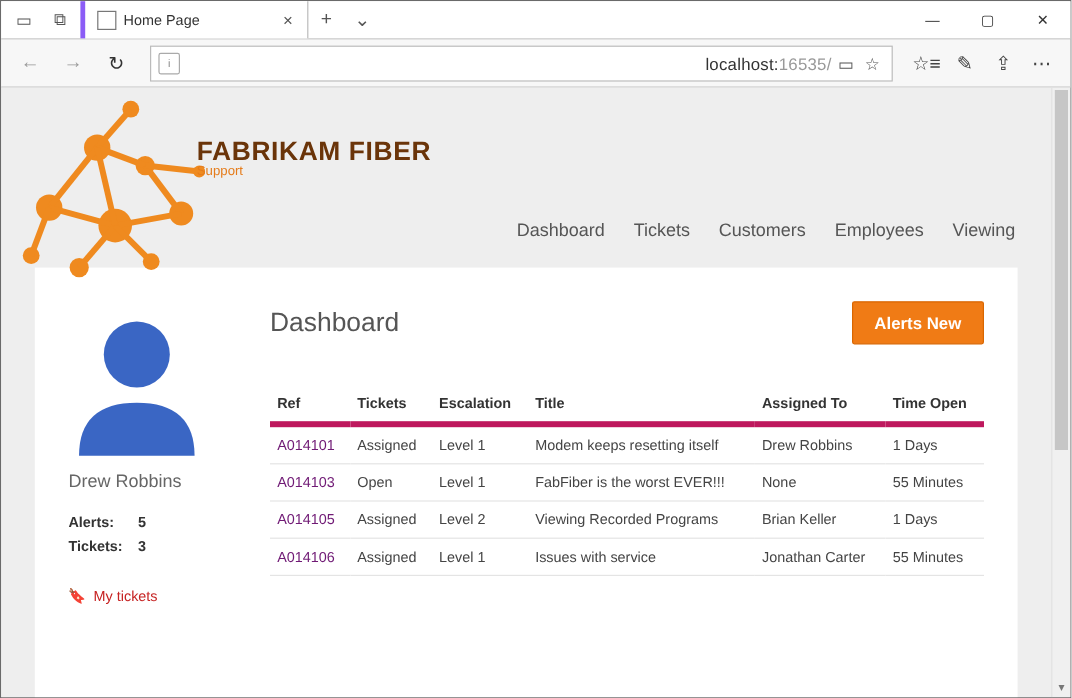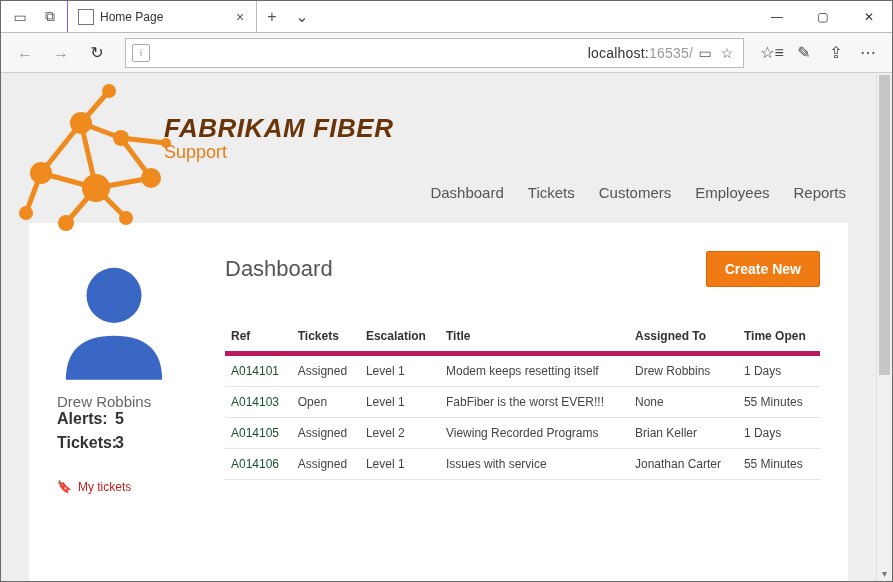--- a/index.html
+++ b/index.html
@@ -3,21 +3,21 @@
 <meta charset="utf-8">
 <style>
 * { box-sizing: border-box; margin: 0; padding: 0; }
 body { font-family: "Segoe UI", Tahoma, sans-serif; background: #fff; font-size: 13px; color: #333; }
 
 
 .browser-chrome { border: 1px solid #6a6a6a; width: 893px; height: 582px; display: flex; flex-direction: column; background: #fff; }
 .titlebar { height: 32px; background: #fff; display: flex; align-items: stretch; border-bottom: 1px solid #bbb; }
 .titlebar-left { display: flex; align-items: center; padding: 0 0 0 4px; }
 .tb-btn { width: 30px; height: 31px; display: flex; align-items: center; justify-content: center; color: #555; font-size: 14px; }
-.tab { display: flex; align-items: center; border-right: 1px solid #bbb; border-left: 1px solid #8b5cf6; padding: 0 8px 0 10px; height: 31px; min-width: 190px; position: relative; background: #fff; margin-left: 2px; }
+.tab { display: flex; align-items: center; border-right: 1px solid #bbb; border-left: 4px solid #8b5cf6; padding: 0 8px 0 10px; height: 31px; min-width: 190px; position: relative; background: #fff; margin-left: 2px; }
 .tab-icon { width: 16px; height: 16px; border: 1px solid #777; margin-right: 6px; }
 .tab-title { font-size: 12px; color: #333; flex: 1; }
 .tab-close { width: 16px; text-align: center; color: #555; font-size: 14px; }
 .newtab, .tabdrop { width: 30px; display: flex; align-items: center; justify-content: center; color: #555; font-size: 16px; }
 .titlebar-spacer { flex: 1; }
 .win-controls { display: flex; }
 .win-btn { width: 46px; height: 31px; display: flex; align-items: center; justify-content: center; font-size: 12px; color: #333; }
 
 .toolbar { height: 40px; background: #f7f7f7; display: flex; align-items: center; padding: 0 8px; gap: 4px; border-bottom: 1px solid #ccc; }
 .nav-btn { width: 32px; height: 32px; display: flex; align-items: center; justify-content: center; color: #999; font-size: 16px; }
@@ -32,49 +32,49 @@
 .scrollbar { width: 16px; background: #f0f0f0; border-left: 1px solid #e0e0e0; position: relative; }
 .scrollbar-thumb { position: absolute; left: 2px; right: 2px; top: 2px; height: 300px; background: #c6c6c6; border-radius: 0; }
 .scrollbar-arrow { position: absolute; left:0; right:0; bottom:0; height:16px; display:flex; align-items:center; justify-content:center; font-size:10px; color:#777; }
 
 .page { flex: 1; background: #eee; overflow: hidden; position: relative; }
 
 
 .fab-header { height: 150px; position: relative; }
 .logo { position: absolute; left: 10px; top: 10px; width: 160px; height: 145px; }
 .brand { position: absolute; left: 163px; top: 40px; }
-.brand-title { font-size: 26px; font-weight: 600; color: #6a3409; letter-spacing: .5px; font-style: italic; }
-.brand-sub { font-size: 18px; color: #e57c1b; margin-top: -2px; }
+.brand-title { font-size: 22px; font-weight: 600; color: #6a3409; letter-spacing: .5px; }
+.brand-sub { font-size: 11px; color: #e57c1b; margin-top: -2px; }
 .topnav { position: absolute; right: 30px; bottom: 22px; display: flex; gap: 24px; }
 .topnav a { color: #555; font-size: 15px; text-decoration: none; }
 
 
 .card { background: #fff; margin: 0 28px; padding: 28px 28px 0 28px; min-height: 430px; }
 .cols { display: flex; gap: 28px; }
 .sidebar { width: 140px; }
 .main { flex: 1; }
 
 .h-profile { font-size: 22px; color: #888; font-weight: 400; margin-bottom: 24px; }
 .h-dash { font-size: 22px; color: #555; font-weight: 400; }
 .dash-head { display: flex; align-items: center; justify-content: space-between; margin-bottom: 34px; }
 .btn-create { background: #f07b15; color: #fff; border: 1px solid #d96600; padding: 9px 18px; font-size: 14px; font-weight: 600; border-radius: 2px; }
 
 .avatar { width: 114px; height: 130px; background: #fff; border: 1px solid #fff; display: flex; align-items: center; justify-content: center; }
 .avatar svg { width: 114px; height: 130px; }
 .pname { font-size: 15px; color: #666; margin-top: 12px; }
-.stats { font-size: 16px; }
+.stats { margin-top: 18px; font-size: 12px; }
 .stats div { display: flex; margin-bottom: 6px; }
 .stats b { width: 58px; }
 .mytickets { margin-top: 28px; color: #c62222; font-size: 12px; display: flex; align-items: center; gap: 6px; }
 
 
 table.tix { width: 100%; border-collapse: collapse; font-size: 12px; }
 table.tix th { text-align: left; font-weight: 700; color: #333; padding: 8px 6px; border-bottom: 5px solid #be185d; }
 table.tix td { padding: 8px 6px; border-bottom: 1px solid #e4e4e4; color: #444; }
-table.tix td.ref { color: #14532d; }
+table.tix td.ref { color: #701a75; }
 table.tix tbody tr:first-child td { font-weight:400; }
 </style>
 </head>
 <body>
 
 <div class="browser-chrome">
   <div class="titlebar">
     <div class="titlebar-left">
       <div class="tb-btn">▭</div>
       <div class="tb-btn">⧉</div>
@@ -148,21 +148,21 @@
         </div>
         <div class="brand">
           <div class="brand-title">FABRIKAM FIBER</div>
           <div class="brand-sub">Support</div>
         </div>
         <div class="topnav">
           <a>Dashboard</a>
           <a>Tickets</a>
           <a>Customers</a>
           <a>Employees</a>
-          <a>Reports</a>
+          <a>Viewing</a>
         </div>
       </div>
 
       <div class="card">
         <div class="cols">
           <div class="sidebar">
             <div class="avatar">
               <svg viewBox="0 0 114 130">
                 <rect x="0" y="0" width="114" height="130" fill="#fff"></rect>
                 <circle cx="57" cy="44" r="28" fill="#3a66c4"></circle>
@@ -182,21 +182,21 @@
             </div>
             <div class="mytickets">
               <span>🔖</span>
               <span>My tickets</span>
             </div>
           </div>
 
           <div class="main">
             <div class="dash-head">
               <div class="h-dash">Dashboard</div>
-              <button class="btn-create">Create New</button>
+              <button class="btn-create">Alerts New</button>
             </div>
             <table class="tix">
               <thead>
                 <tr>
                   <th>Ref</th>
                   <th>Tickets</th>
                   <th>Escalation</th>
                   <th>Title</th>
                   <th>Assigned To</th>
                   <th>Time Open</th>

